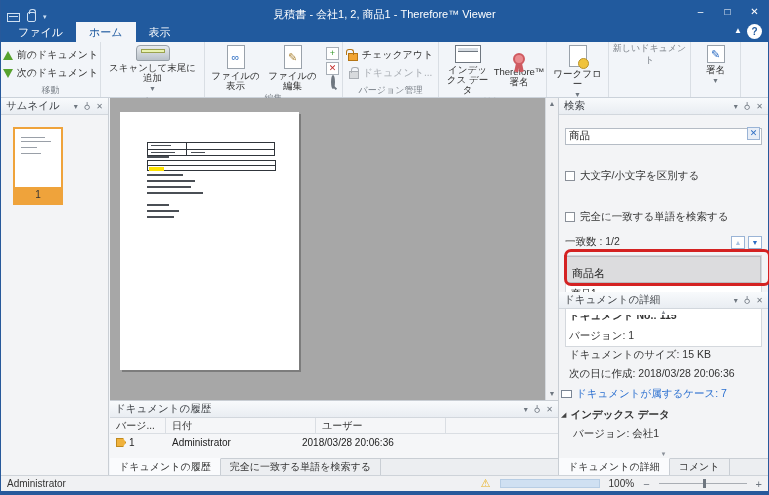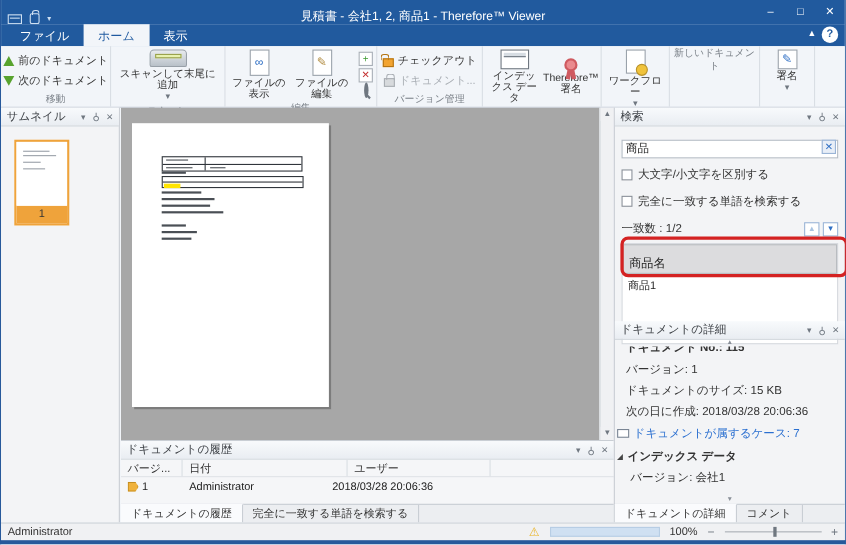--- a/index.html
+++ b/index.html
@@ -95,21 +95,21 @@
   .btm-tabs { position:absolute; bottom:0; left:0; right:0; height:17px; display:flex; background:#eceef1; border-top:1px solid #c9ced4; font-size:10px; color:#333; }
   .btm-tab { padding:0 9px; display:flex; align-items:center; border-right:1px solid #c9ced4; }
   .btm-tab.active { background:#fafbfd; border-top:1px solid #fafbfd; margin-top:-1px; }
 
   
   .right-panel { position:absolute; top:98px; left:557px; right:0; bottom:16px; background:#f3f4f6; border-left:1px solid #c9ced4; }
   .search-body { padding:10px 6px 0; position:relative; }
   .search-box { position:relative; height:17px; }
   .search-box input { width:100%; height:17px; border:1px solid #b5bcc5; font-size:10.5px; padding:1px 18px 1px 3px; font-family:inherit; color:#222; background:#fff; }
   .clear-ic { position:absolute; right:2px; top:2px; width:13px; height:13px; background:#e8eef7; border:1px solid #9ab4d6; color:#2f6fc4; font-size:9px; line-height:11px; text-align:center; }
-  .opt-row { display:flex; align-items:center; gap:5px; margin-top:10px; font-size:10.5px; color:#333; }
+  .opt-row { display:flex; align-items:center; gap:5px; margin-top:27px; font-size:10.5px; color:#333; }
   .cb { width:10px; height:10px; background:#fff; border:1px solid #8a9099; }
   .match-row { display:flex; align-items:center; margin-top:11px; font-size:10.5px; color:#333; }
   .match-btns { margin-left:auto; display:flex; gap:3px; }
   .mb { width:14px; height:13px; background:#fff; border:1px solid #9ab4d6; font-size:7px; text-align:center; line-height:12px; }
   .mb.up { color:#a9c4e2; }
   .mb.down { color:#2f6fc4; }
   .results { margin-top:6px; background:#fff; border:1px solid #d4d8dd; height:92px; }
   .res-sel { height:27px; background:#dcdcde; border:1px solid #b9bcc0; font-size:11px; color:#222; padding:9px 0 0 5px; }
   .res-item { font-size:10px; color:#222; padding:4px 0 0 5px; }
   .red-box { position:absolute; left:-2px; top:-7px; width:207px; height:37px; border:3px solid #d42222; border-radius:7px; pointer-events:none; z-index:10; }

